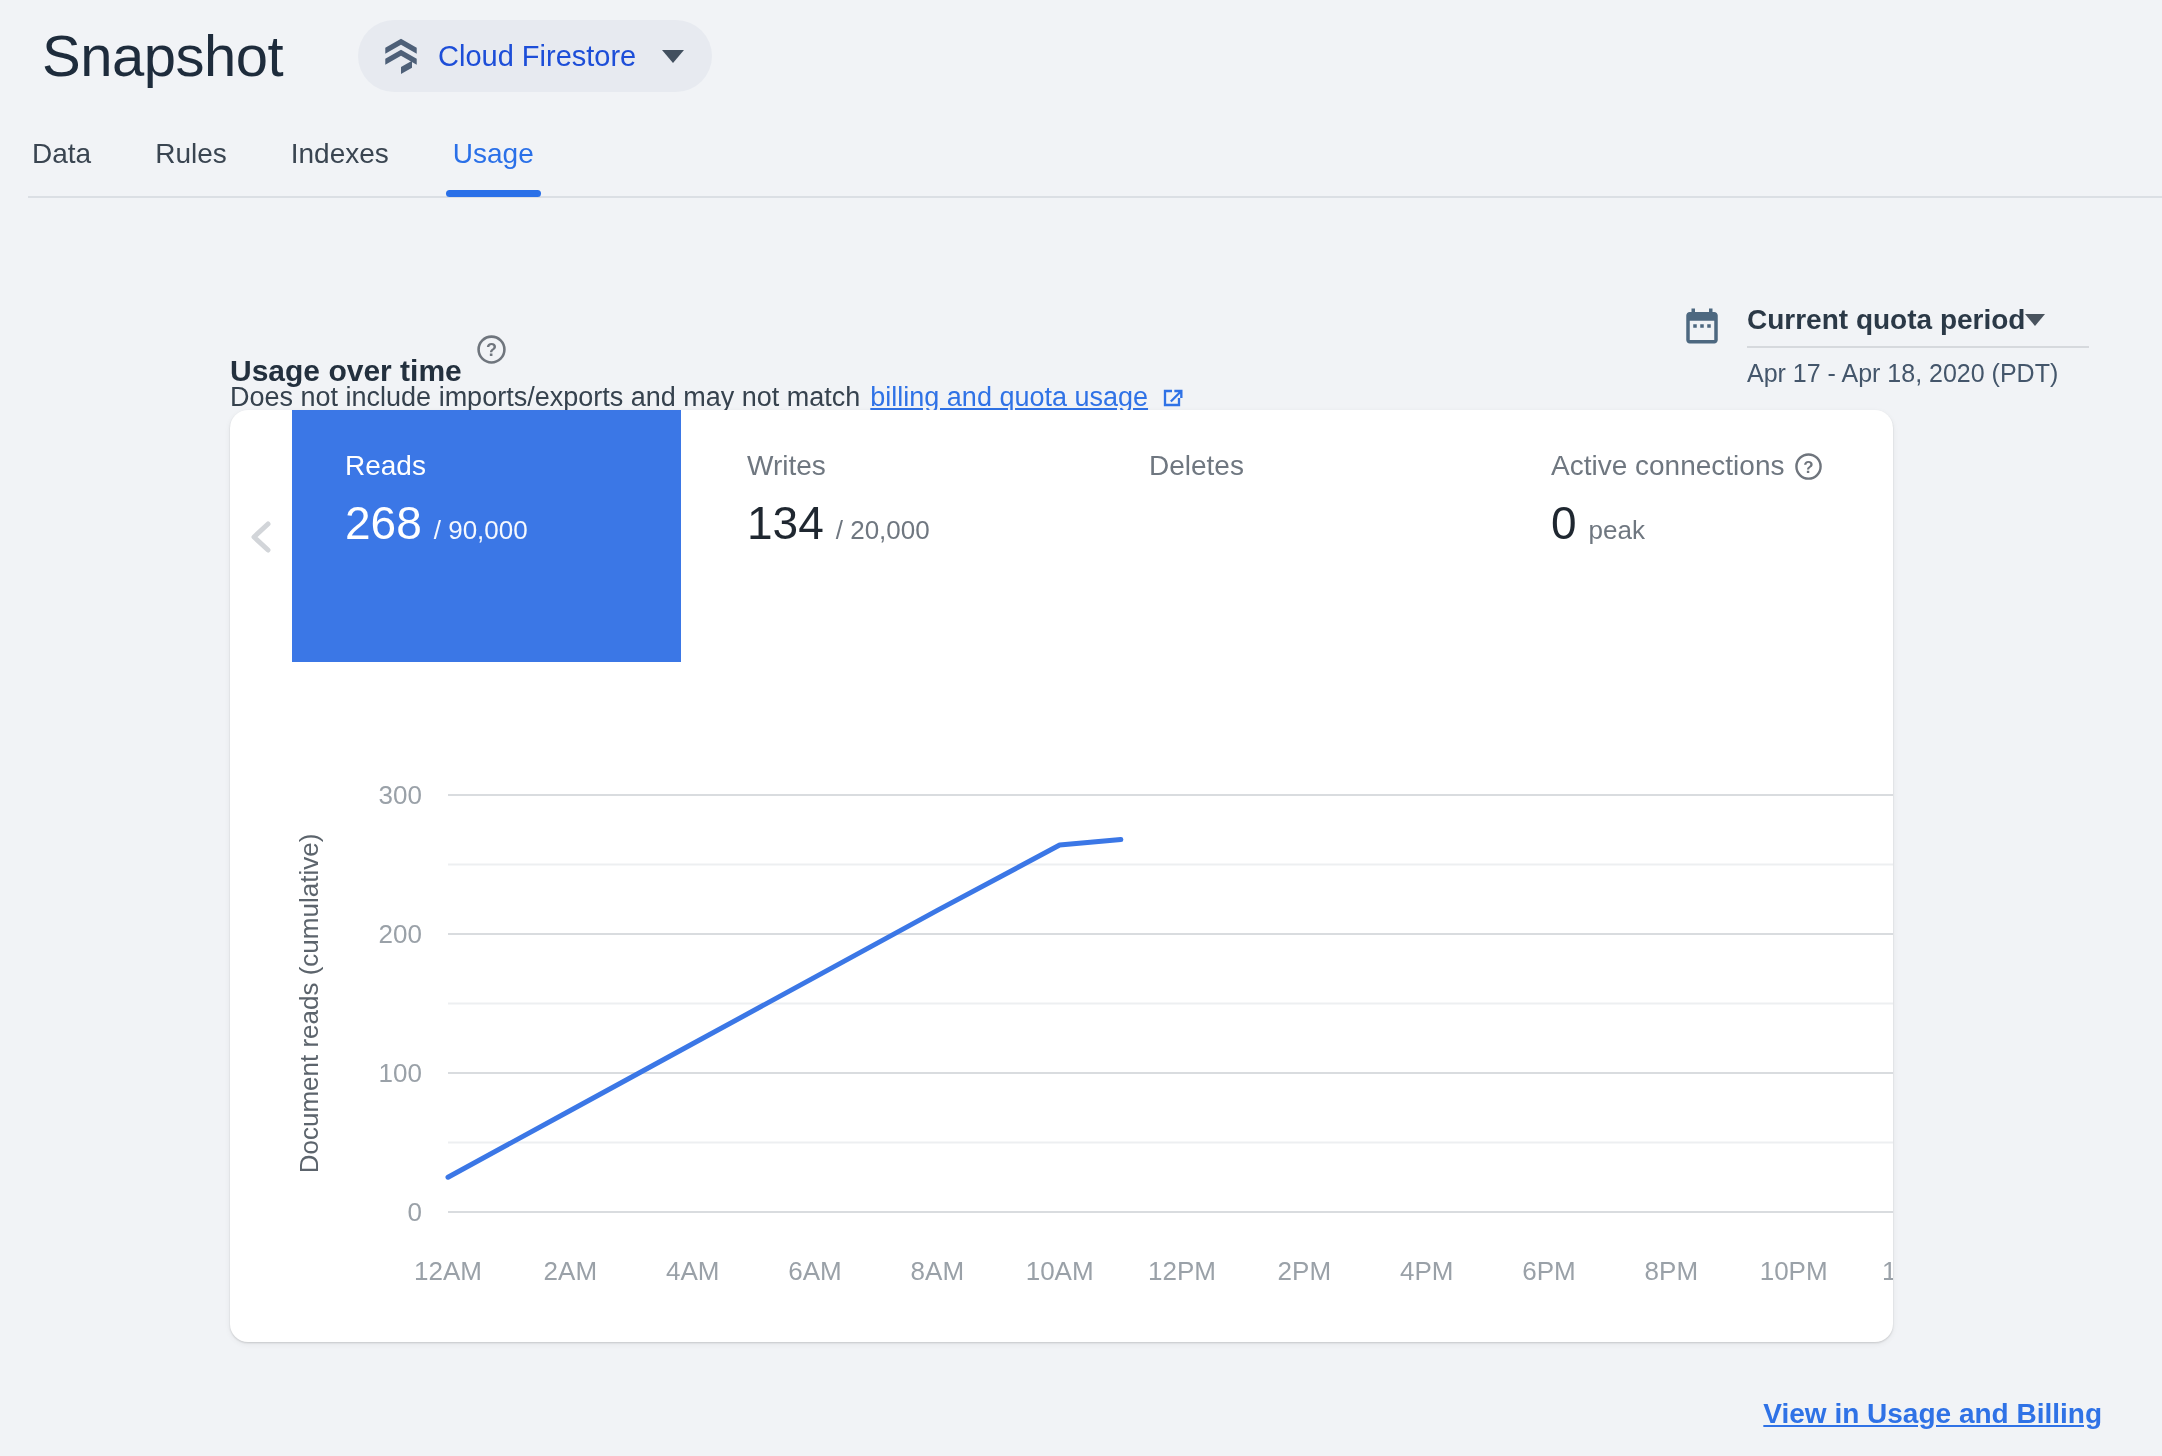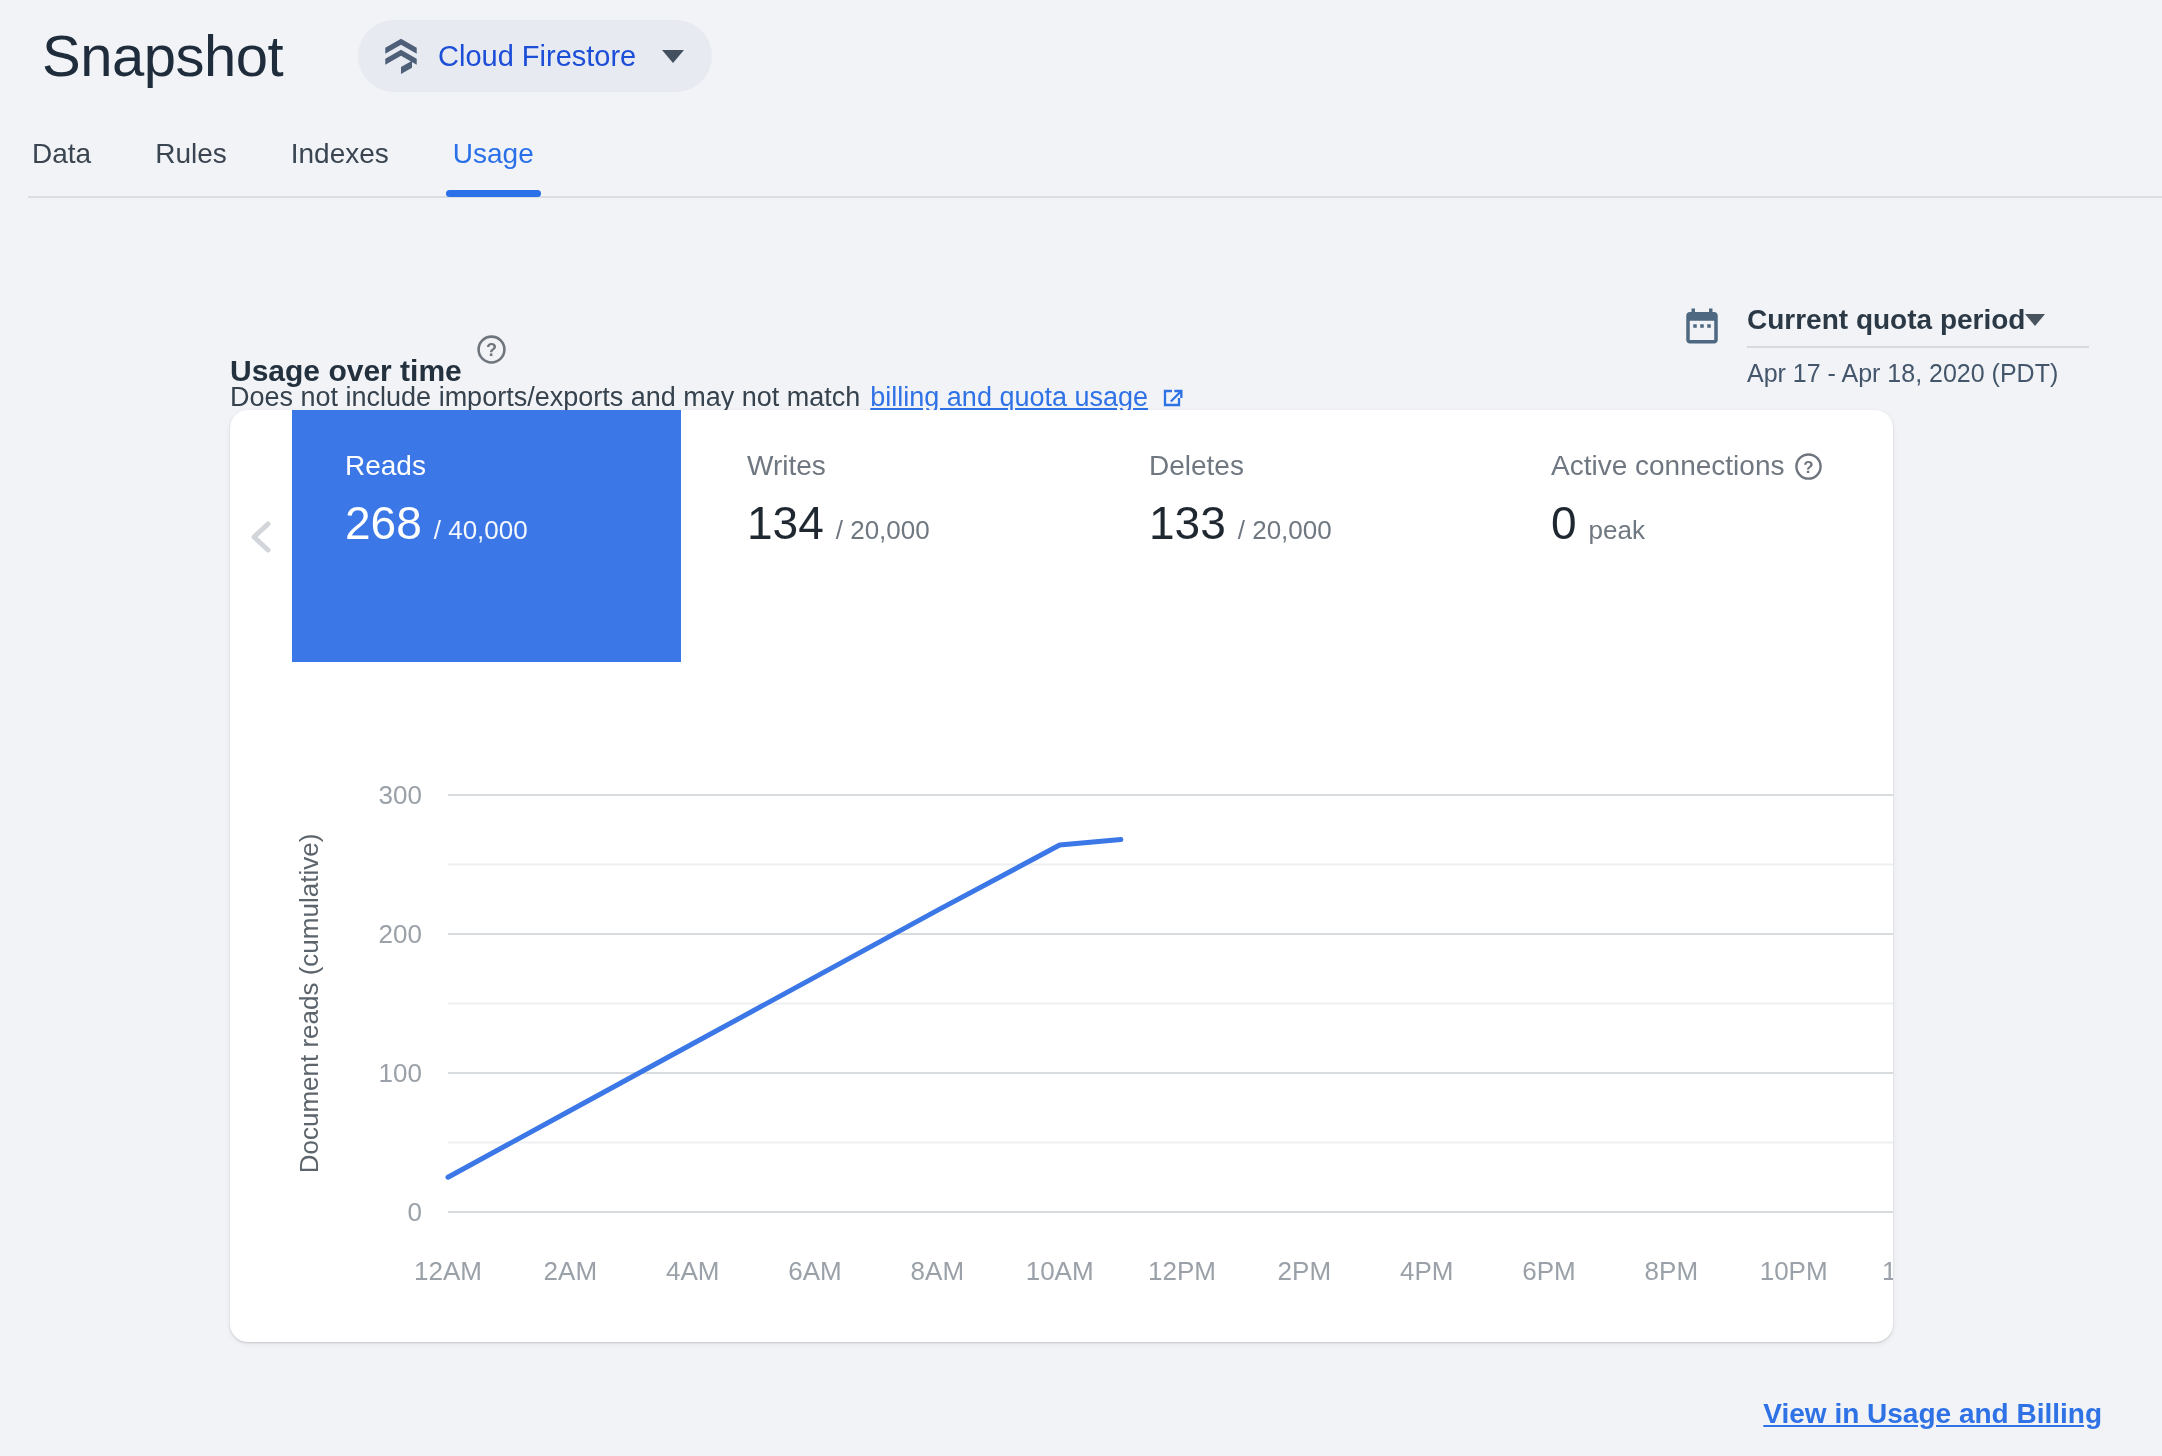--- a/index.html
+++ b/index.html
@@ -127,23 +127,23 @@
     </div>
   </div>
 
   <div class="panel">
     <button class="carousel-btn left">
       <svg width="34" height="54" viewBox="0 0 34 54">
         <polyline points="24,14 10,27 24,40" fill="none" stroke="#d2d5d9" stroke-width="5" stroke-linecap="round" stroke-linejoin="round"></polyline>
       </svg>
     </button>
     <div id="cards">
-        <div class="card selected" style="left: 62px;"><span class="card-label">Reads</span><div class="card-value-row"><span class="card-value">268</span><span class="card-suffix">/ 40,000</span></div></div>
+        <div class="card selected" style="left: 62px;"><span class="card-label">Reads</span><div class="card-value-row"><span class="card-value">268</span><span class="card-suffix">/ 90,000</span></div></div>
         <div class="card" style="left: 464px;"><span class="card-label">Writes</span><div class="card-value-row"><span class="card-value">134</span><span class="card-suffix">/ 20,000</span></div></div>
-        <div class="card" style="left: 866px;"><span class="card-label">Deletes</span><div class="card-value-row"><span class="card-value">133</span><span class="card-suffix">/ 20,000</span></div></div>
+        <div class="card" style="left: 866px;"><span class="card-label">Deletes</span></div>
         <div class="card" style="left: 1268px;"><span class="card-label">Active connections<svg width="29" height="29" viewBox="0 0 24 24">
               <circle cx="12" cy="12" r="10" fill="none" stroke="#6f757d" stroke-width="2"></circle>
               <text x="12" y="17" text-anchor="middle" font-size="14" font-weight="bold" fill="#6f757d">?</text>
             </svg></span><div class="card-value-row"><span class="card-value">0</span><span class="card-suffix">peak</span></div></div>
         <div class="card" style="left: 1670px;"><span class="card-label clip">Snapshot</span><div class="card-value-row"><span class="card-value">0</span><span class="card-suffix">peak</span></div></div>
       </div>
     <button class="carousel-btn right">
       <svg width="34" height="54" viewBox="0 0 34 54">
         <polyline points="10,14 24,27 10,40" fill="none" stroke="#6d737a" stroke-width="5" stroke-linecap="round" stroke-linejoin="round"></polyline>
       </svg>

